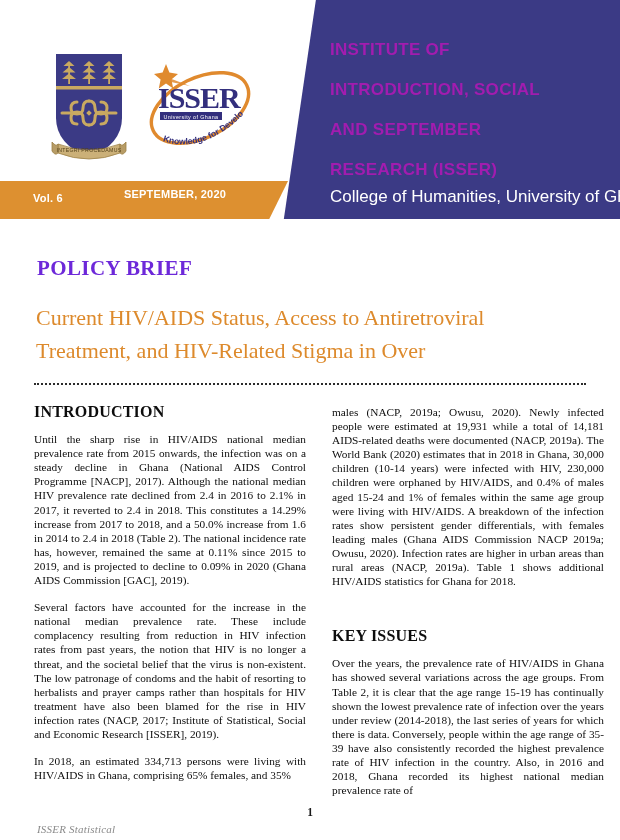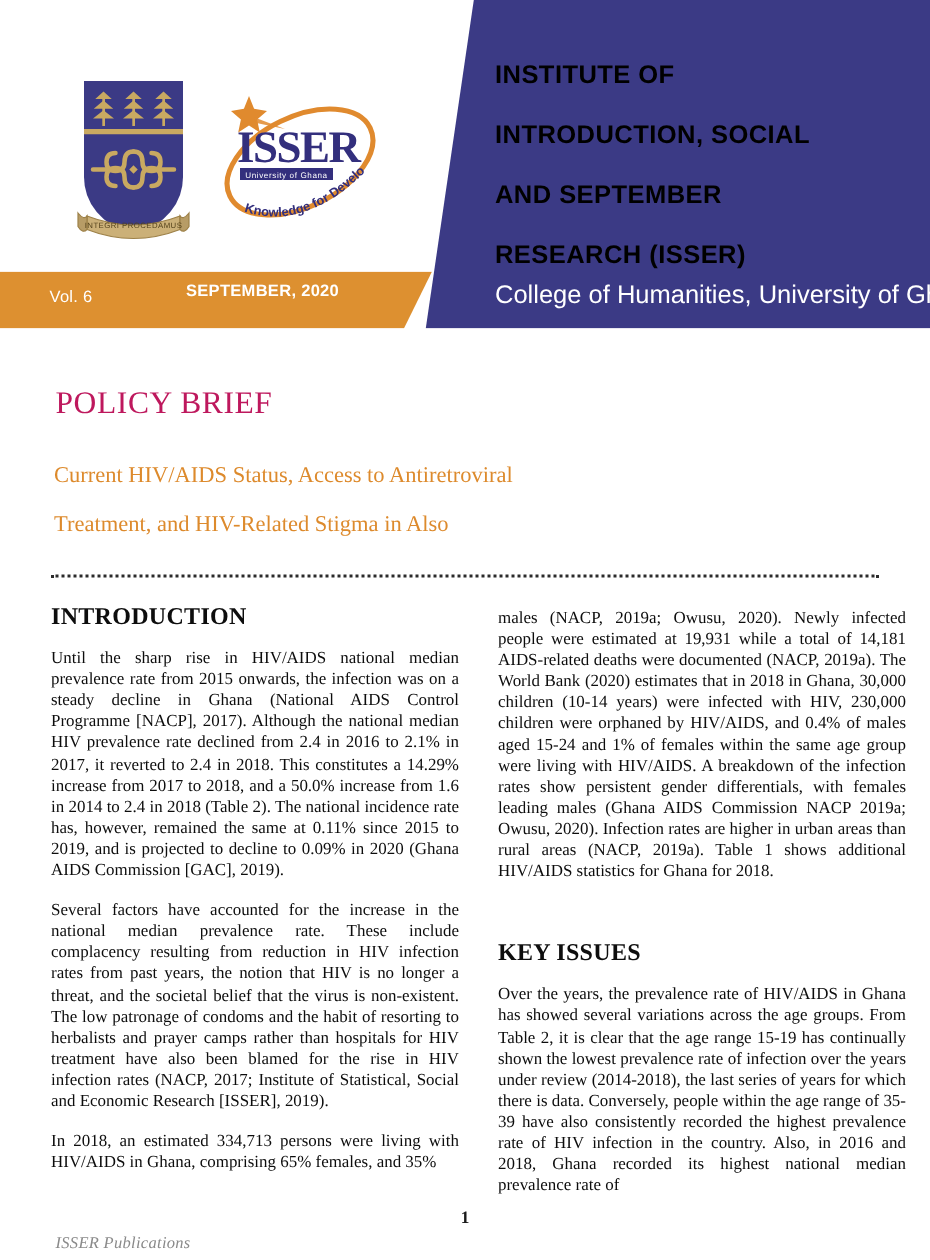--- a/index.html
+++ b/index.html
@@ -36,40 +36,40 @@
     left: 0; top: 181px;
     width: 288px; height: 38px;
     background: #dd9030;
     clip-path: polygon(0% 0%, 100% 0%, 93.5% 100%, 0% 100%);
   }
   #vol-label {
     position: absolute;
     left: 33px; top: 192px;
     font-family: "Liberation Sans", sans-serif;
     font-size: 11px;
-    font-weight: 400;
+    font-weight: 700;
     color: #ffffff;
     letter-spacing: 0.2px;
   }
   #issue-date {
     position: absolute;
     left: 124px; top: 188px;
     font-family: "Liberation Sans", sans-serif;
     font-size: 11px;
     font-weight: 700;
     color: #ffffff;
     letter-spacing: 0.2px;
   }
 
   #org-title {
     position: absolute;
     left: 330px; top: 30px;
     width: 280px;
     font-family: "Liberation Sans", sans-serif;
-    color: #000000;
+    color: #a21caf;
   }
   #org-title .line {
     font-size: 17px;
     font-weight: 700;
     letter-spacing: 0.3px;
     line-height: 40px;
     white-space: nowrap;
   }
   #org-subtitle {
     position: absolute;
@@ -95,30 +95,30 @@
     position: absolute;
     left: 0; top: 219px;
     width: 620px;
     height: 621px;
   }
   #policy-brief-label {
     position: absolute;
     left: 37px; top: 37px;
     font-family: "Liberation Serif", serif;
     font-size: 21px;
-    font-weight: 400;
+    font-weight: 700;
     letter-spacing: 0.4px;
-    color: #be185d;
+    color: #6d28d9;
   }
   #doc-title {
     position: absolute;
     left: 36px; top: 82px;
     width: 552px;
     font-family: "Liberation Serif", serif;
-    font-size: 15px;
+    font-size: 22px;
     line-height: 33px;
     color: #dd8a2c;
     text-align: justify;
   }
   #doc-title span.t2 { display: block; text-align: left; }
   #title-rule {
     position: absolute;
     left: 34px; top: 164px;
     width: 552px; height: 0;
     border-top: 2px dotted #2b2b2b;
@@ -248,21 +248,21 @@
 
   </div>
 </div>
 
 <div id="doc-body">
 
   <div id="policy-brief-label">POLICY BRIEF</div>
 
   <div id="doc-title">
     <span class="t1">Current HIV/AIDS Status, Access to Antiretroviral</span>
-    <span class="t2">Treatment, and HIV-Related Stigma in Also</span>
+    <span class="t2">Treatment, and HIV-Related Stigma in Over</span>
   </div>
 
   <div id="title-rule"></div>
 
   <div class="col" id="col-left">
     <p class="sec-head">INTRODUCTION</p>
     <p>Until the sharp rise in HIV/AIDS national median prevalence rate from 2015 onwards, the infection was on a steady decline in Ghana (National AIDS Control Programme [NACP], 2017). Although the national median HIV prevalence rate declined from 2.4 in 2016 to 2.1% in 2017, it reverted to 2.4 in 2018. This constitutes a 14.29% increase from 2017 to 2018, and a 50.0% increase from 1.6 in 2014 to 2.4 in 2018 (Table 2). The national incidence rate has, however, remained the same at 0.11% since 2015 to 2019, and is projected to decline to 0.09% in 2020 (Ghana AIDS Commission [GAC], 2019).</p>
     <p>Several factors have accounted for the increase in the national median prevalence rate. These include complacency resulting from reduction in HIV infection rates from past years, the notion that HIV is no longer a threat, and the societal belief that the virus is non-existent. The low patronage of condoms and the habit of resorting to herbalists and prayer camps rather than hospitals for HIV treatment have also been blamed for the rise in HIV infection rates (NACP, 2017; Institute of Statistical, Social and Economic Research [ISSER], 2019).</p>
     <p>In 2018, an estimated 334,713 persons were living with HIV/AIDS in Ghana, comprising 65% females, and 35%</p>
   </div>
@@ -270,13 +270,13 @@
   <div class="col" id="col-right">
     <p>males (NACP, 2019a; Owusu, 2020). Newly infected people were estimated at 19,931 while a total of 14,181 AIDS-related deaths were documented (NACP, 2019a). The World Bank (2020) estimates that in 2018 in Ghana, 30,000 children (10-14 years) were infected with HIV, 230,000 children were orphaned by HIV/AIDS, and 0.4% of males aged 15-24 and 1% of females within the same age group were living with HIV/AIDS. A breakdown of the infection rates show persistent gender differentials, with females leading males (Ghana AIDS Commission NACP 2019a; Owusu, 2020). Infection rates are higher in urban areas than rural areas (NACP, 2019a). Table 1 shows additional HIV/AIDS statistics for Ghana for 2018.</p>
     <div class="spacer-block"></div>
     <p class="sec-head">KEY ISSUES</p>
     <p>Over the years, the prevalence rate of HIV/AIDS in Ghana has showed several variations across the age groups. From Table 2, it is clear that the age range 15-19 has continually shown the lowest prevalence rate of infection over the years under review (2014-2018), the last series of years for which there is data. Conversely, people within the age range of 35-39 have also consistently recorded the highest prevalence rate of HIV infection in the country. Also, in 2016 and 2018, Ghana recorded its highest national median prevalence rate of</p>
   </div>
 
 </div>
 
 <div id="page-number">1</div>
-<div id="footer-imprint">ISSER Publications</div>
+<div id="footer-imprint">ISSER Statistical</div>
 
 </body></html>

